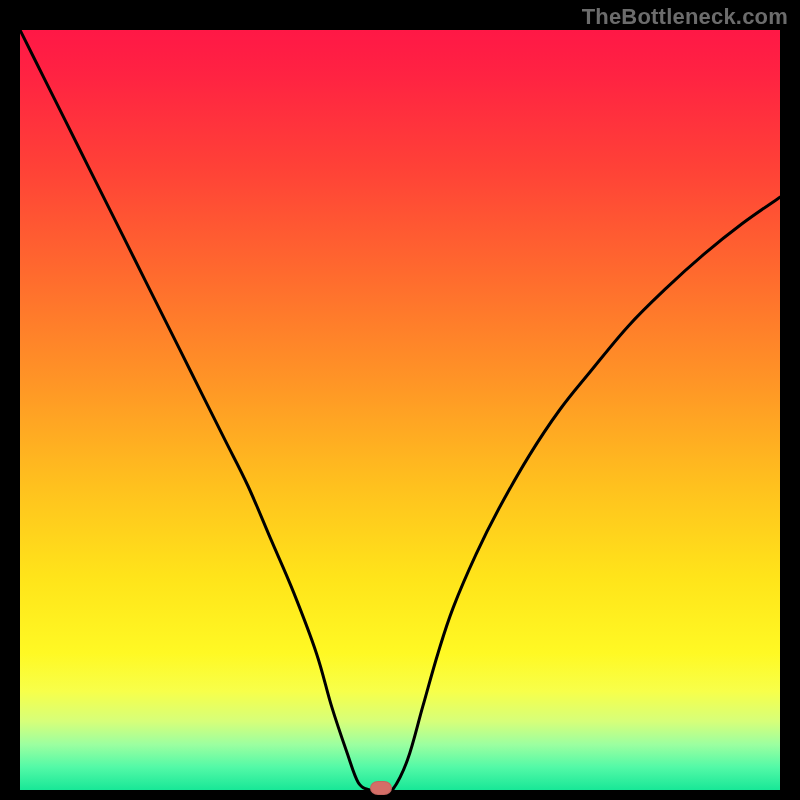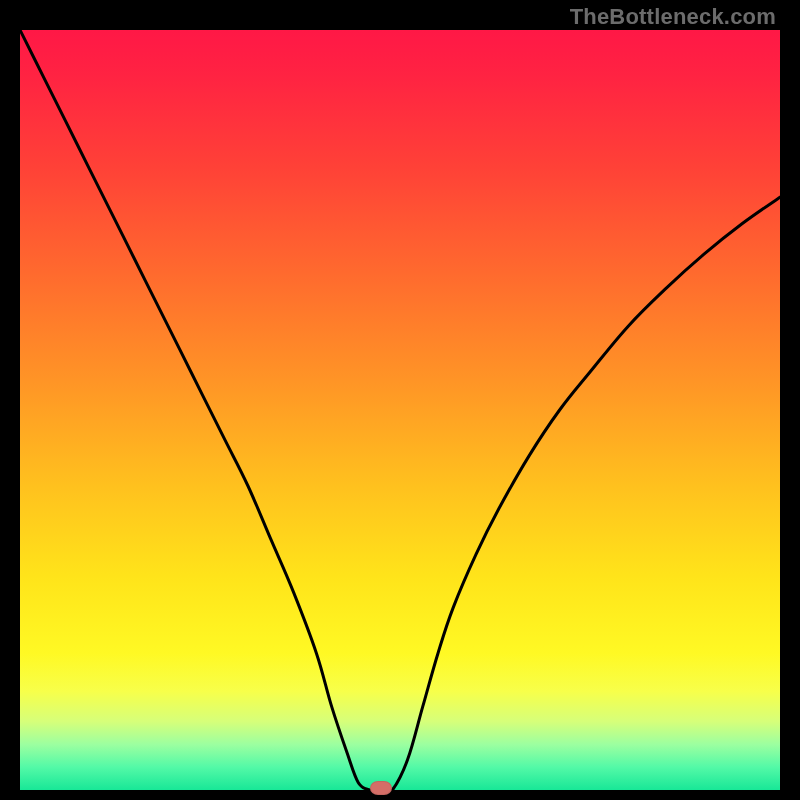--- a/index.html
+++ b/index.html
@@ -12,21 +12,21 @@
   }
   .frame {
     position: relative;
     width: 800px;
     height: 800px;
     background: #000;
   }
   .watermark {
     position: absolute;
     top: 4px;
-    right: 24px;
+    right: 12px;
     font-family: Arial, Helvetica, sans-serif;
     font-size: 22px;
     font-weight: 600;
     color: #6c6c6c;
     letter-spacing: 0.2px;
     z-index: 10;
   }
   .plot-area {
     position: absolute;
     left: 20px;

